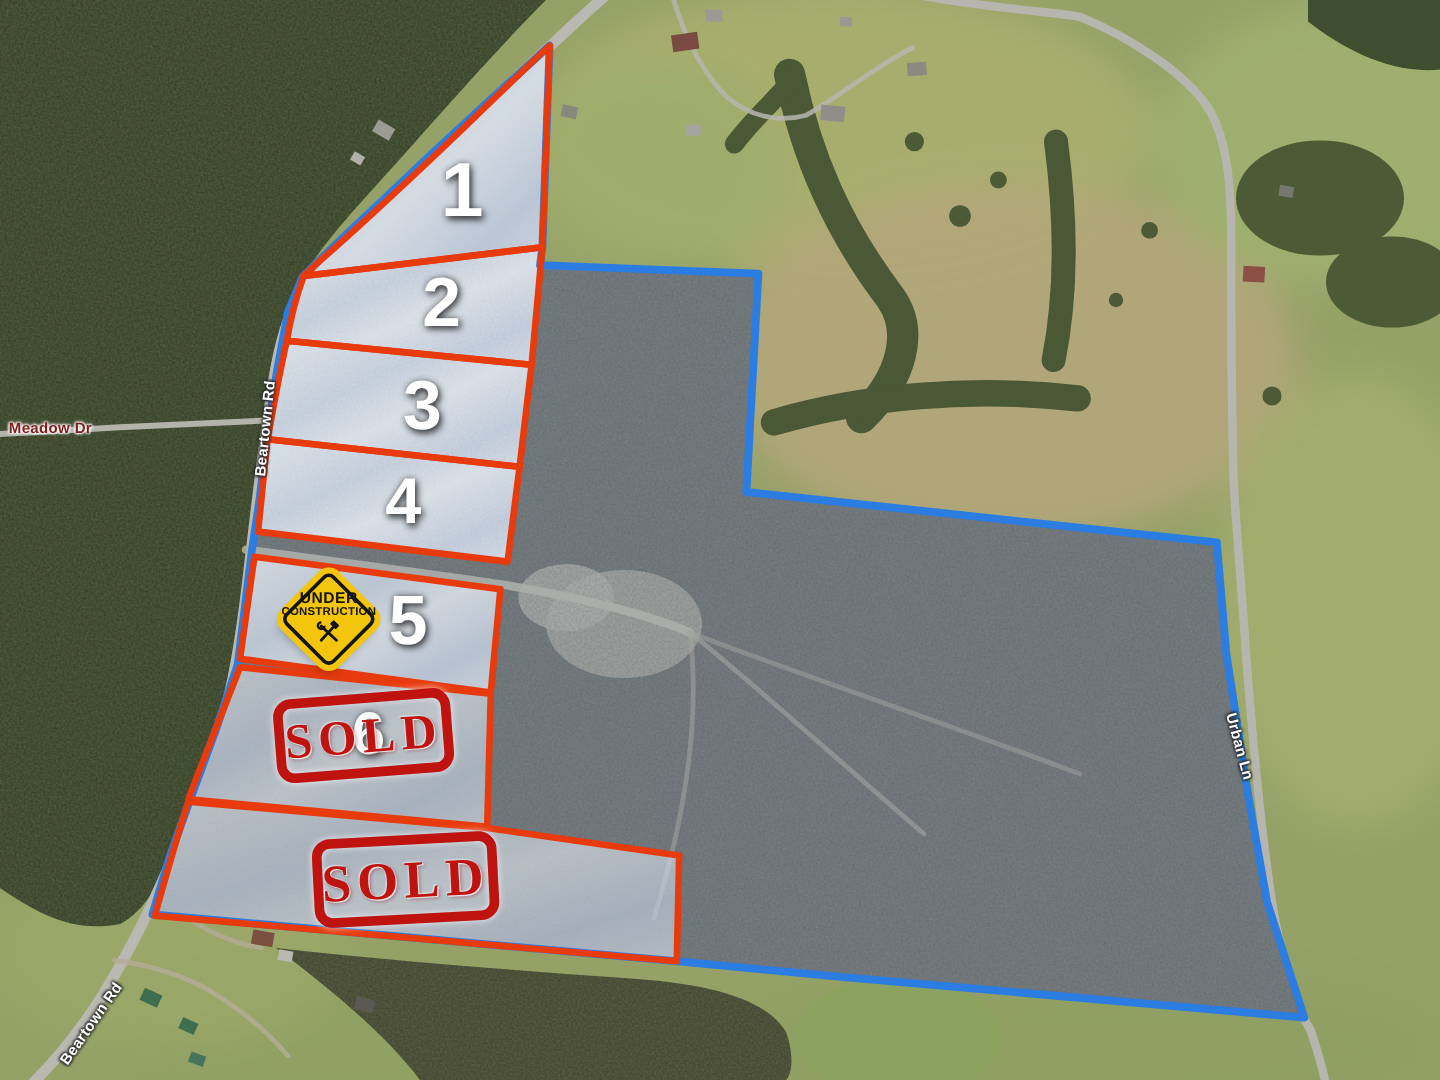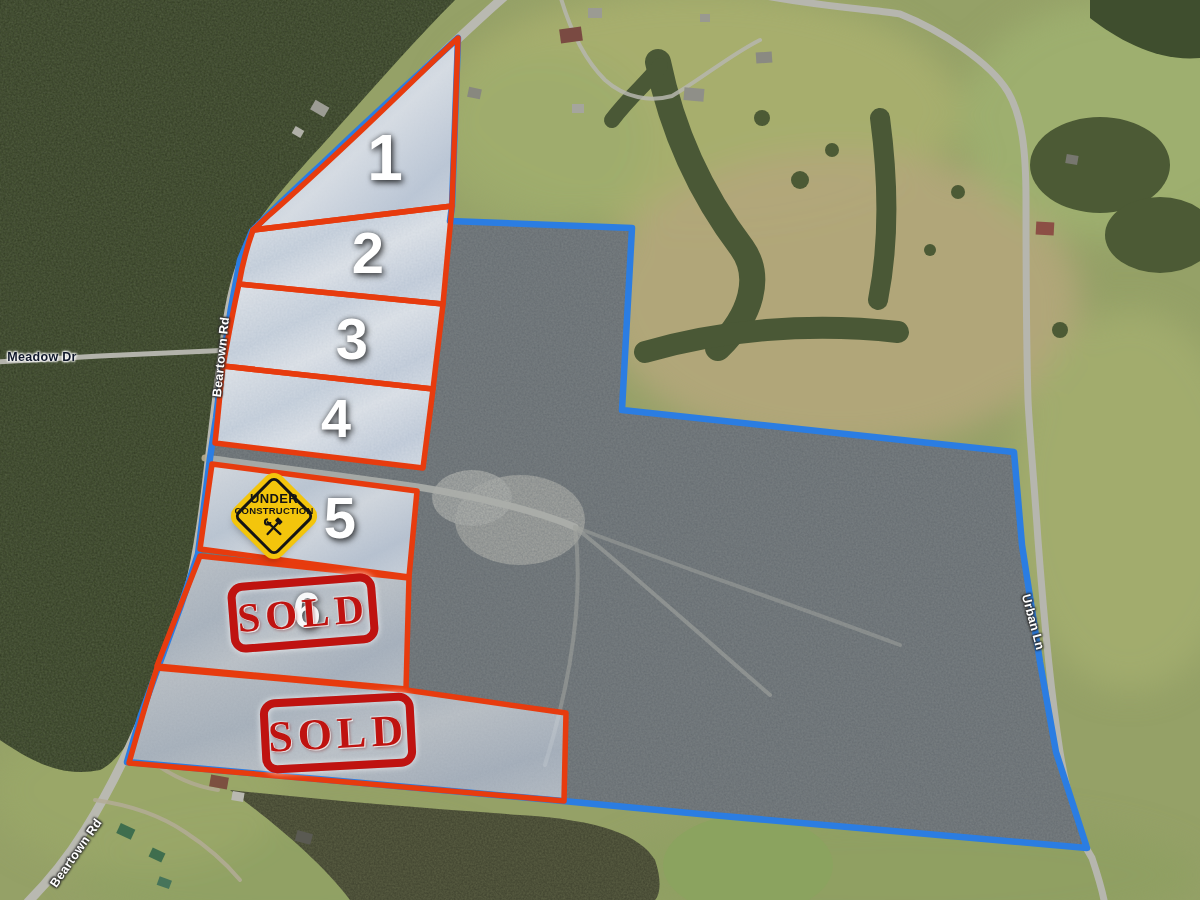--- a/index.html
+++ b/index.html
@@ -5,21 +5,21 @@
   html,body{margin:0;padding:0;background:#222;}
   #stage{position:relative;width:1200px;height:900px;overflow:hidden;
          font-family:"Liberation Sans",sans-serif;background:#95a167;}
   #stage svg.base{position:absolute;left:0;top:0;}
   .overlay{position:absolute;transform:translate(-50%,-50%);white-space:nowrap;}
   .lot-num{color:#fff;font-weight:700;
            text-shadow:2px 3px 6px rgba(0,0,0,.65),0 0 5px rgba(0,0,0,.45);}
   .road-label{font-size:12.5px;font-weight:700;color:#fff;letter-spacing:.3px;
       text-shadow:-1px -1px 2px rgba(45,45,45,.95),1px -1px 2px rgba(45,45,45,.95),
                   -1px 1px 2px rgba(45,45,45,.95),1px 1px 2px rgba(45,45,45,.95);}
-  .road-label.dark{color:#0f172a;
+  .road-label.dark{color:#7f1d1d;
       text-shadow:-1px -1px 2px rgba(255,255,255,.9),1px -1px 2px rgba(255,255,255,.9),
                   -1px 1px 2px rgba(255,255,255,.9),1px 1px 2px rgba(255,255,255,.9);}
   
   .sign{width:52px;height:52px;background:#f3c50c;border:3px solid #151515;
         border-radius:7px;box-shadow:0 0 0 5px #f3c50c,3px 5px 9px rgba(0,0,0,.35);
         transform:translate(-50%,-50%) rotate(45deg);z-index:6;}
   .sign-inner{position:absolute;left:50%;top:50%;width:92px;
         transform:translate(-50%,-50%) rotate(-45deg);text-align:center;
         color:#141414;line-height:1.05;}
   .sign-l1{font-size:13px;font-weight:800;letter-spacing:.4px;}

